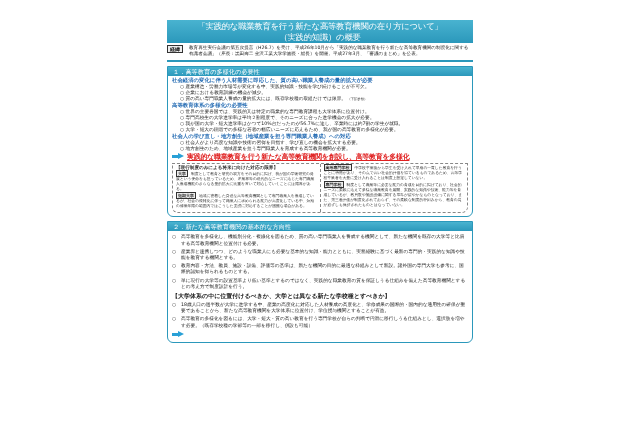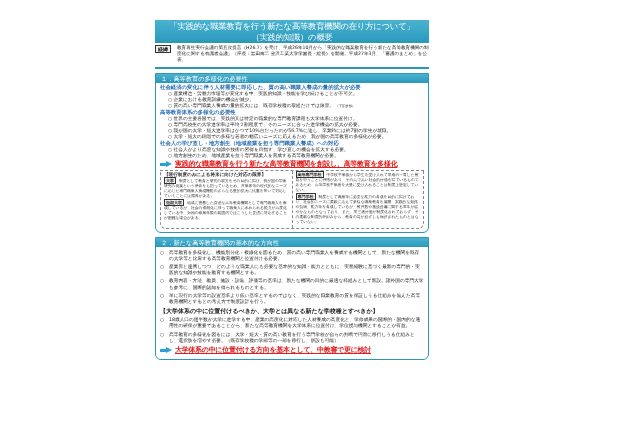--- a/index.html
+++ b/index.html
@@ -1,27 +1,27 @@
 <!DOCTYPE html>
 <html><head>
 <meta charset="utf-8">
 <style>
   html, body { margin:0; padding:0; }
   body { width:640px; height:426px; background:#ffffff; font-family:"DejaVu Sans", sans-serif; position:relative; overflow:hidden; color:#222; }
-  .page { position:absolute; left:155px; top:20px; width:274px; }
+  .page { position:absolute; left:167px; top:20px; width:306px; }
   .title-bar { background:linear-gradient(#49b3d0,#2b98bb); color:#fff; text-align:center; font-size:8.3px; line-height:10.5px; padding:1px 0 1px; letter-spacing:-0.2px; }
   .keii { display:flex; font-size:4.6px; line-height:6.2px; padding:2px 0 3px; border-bottom:2px solid #2b98bb; }
   .keii-tag { border:1px solid #333; background:#eee; font-weight:bold; font-size:5px; padding:0 2px; height:6px; line-height:6px; margin-right:6px; flex-shrink:0; }
   .section { border:1.5px solid #2b98bb; border-radius:0 0 6px 6px; margin-top:4px; }
   .sec-header { background:linear-gradient(#49b3d0,#2b98bb); color:#fff; font-size:6.2px; line-height:9px; padding:0 5px; }
   .sec-body { padding:1px 4px 3px; }
   .sub-head { color:#2a6fb5; font-size:5.4px; line-height:7px; font-weight:bold; }
   .bullet { font-size:4.7px; line-height:6px; padding-left:8px; }
   .bullet .small { font-size:3.3px; }
-  .arrow-line { display:flex; align-items:center; margin:1px 0 1px; }
+  .arrow-line { display:flex; margin:1px 0 1px; }
   .arrow { width:12px; height:7px; position:relative; margin-right:3px; flex-shrink:0; }
   .arrow:before { content:""; position:absolute; left:0; top:2px; width:7px; height:3px; background:#29a0d6; }
   .arrow:after { content:""; position:absolute; left:6px; top:0; border-left:6px solid #29a0d6; border-top:3.5px solid transparent; border-bottom:3.5px solid transparent; }
   .red-text { color:#e02020; font-weight:bold; font-size:7px; line-height:9px; text-decoration:underline; letter-spacing:-0.3px; }
   .dash-box { display:flex; border:1px dashed #888; border-radius:0 0 6px 6px; margin-top:1px; }
   .dash-col { flex:1; padding:1px 3px 2px; font-size:3.8px; line-height:5px; color:#333; }
   .dash-col + .dash-col { border-left:1px dashed #888; }
   .dc-title { font-weight:bold; font-size:4.6px; line-height:6px; }
   .tag { border:1px solid #333; background:#eee; font-weight:bold; padding:0 1px; margin-right:3px; font-size:4px; }
   .para { margin-bottom:2px; }
@@ -110,18 +110,17 @@
           <span class="mark">○</span>
           <span>18歳人口の過半数が大学に進学する中、産業の高度化に対応した人材養成の高度化と、学修成果の国際的・国内的な通用性の確保が重要であることから、新たな高等教育機関を大学体系に位置付け、学位授与機関とすることが有益。</span>
         </div>
       <div class="circle-item">
           <span class="mark">○</span>
           <span>高等教育の多様化を図るには、大学・短大・質の高い教育を行う専門学校が自らの判断で円滑に移行しうる仕組みとし、選択肢を増やす必要。（既存学校種の学部等の一部を移行し、併設も可能）</span>
         </div>
 
       <div class="arrow-line">
         <span class="arrow"></span>
-        <span class="red-text">大学体系の中に位置付ける方向を基本として、中教審で更に検討</span>
       </div>
     </div>
   </div>
 
 </div>
 
 </body></html>

